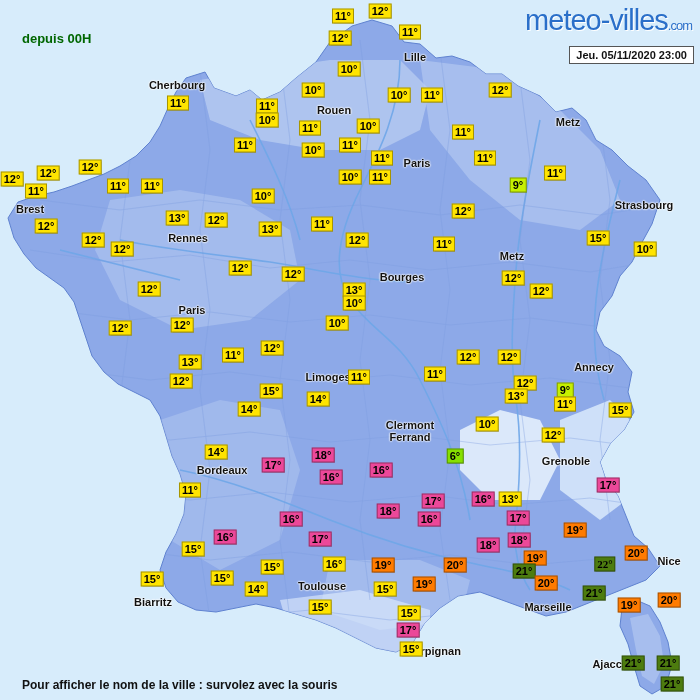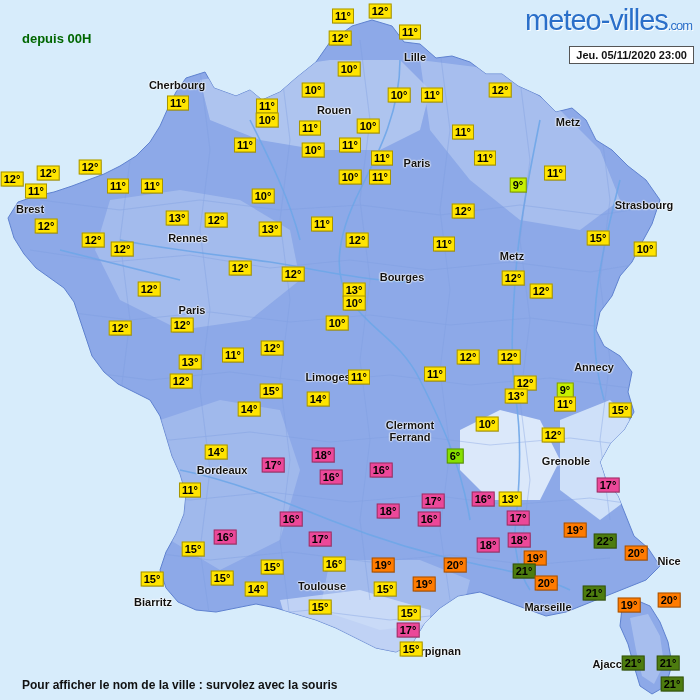--- a/index.html
+++ b/index.html
@@ -294,21 +294,21 @@
       <div class="temp t-orange" style="left: 519px; top: 540px;">18°</div>
       <div class="temp t-dorange" style="left: 535px; top: 558px;">19°</div>
       <div class="temp t-dorange" style="left: 636px; top: 553px;">20°</div>
       <div class="temp t-yellow" style="left: 193px; top: 549px;">15°</div>
       <div class="temp t-yellow" style="left: 272px; top: 567px;">15°</div>
       <div class="temp t-yellow" style="left: 334px; top: 564px;">16°</div>
       <div class="temp t-dorange" style="left: 383px; top: 565px;">19°</div>
       <div class="temp t-dorange" style="left: 455px; top: 565px;">20°</div>
       <div class="temp t-red" style="left: 524px; top: 571px;">21°</div>
       <div class="temp t-dorange" style="left: 546px; top: 583px;">20°</div>
-      <div class="temp t-red" style="left: 605px; top: 541px;">22°</div>
+      <div class="temp t-red" style="left: 605px; top: 564px; font-family: Liberation Serif, serif;">22°</div>
       <div class="temp t-yellow" style="left: 152px; top: 579px;">15°</div>
       <div class="temp t-yellow" style="left: 222px; top: 578px;">15°</div>
       <div class="temp t-yellow" style="left: 256px; top: 589px;">14°</div>
       <div class="temp t-yellow" style="left: 385px; top: 589px;">15°</div>
       <div class="temp t-dorange" style="left: 424px; top: 584px;">19°</div>
       <div class="temp t-red" style="left: 594px; top: 593px;">21°</div>
       <div class="temp t-dorange" style="left: 629px; top: 605px;">19°</div>
       <div class="temp t-dorange" style="left: 669px; top: 600px;">20°</div>
       <div class="temp t-yellow" style="left: 320px; top: 607px;">15°</div>
       <div class="temp t-yellow" style="left: 409px; top: 613px;">15°</div>

